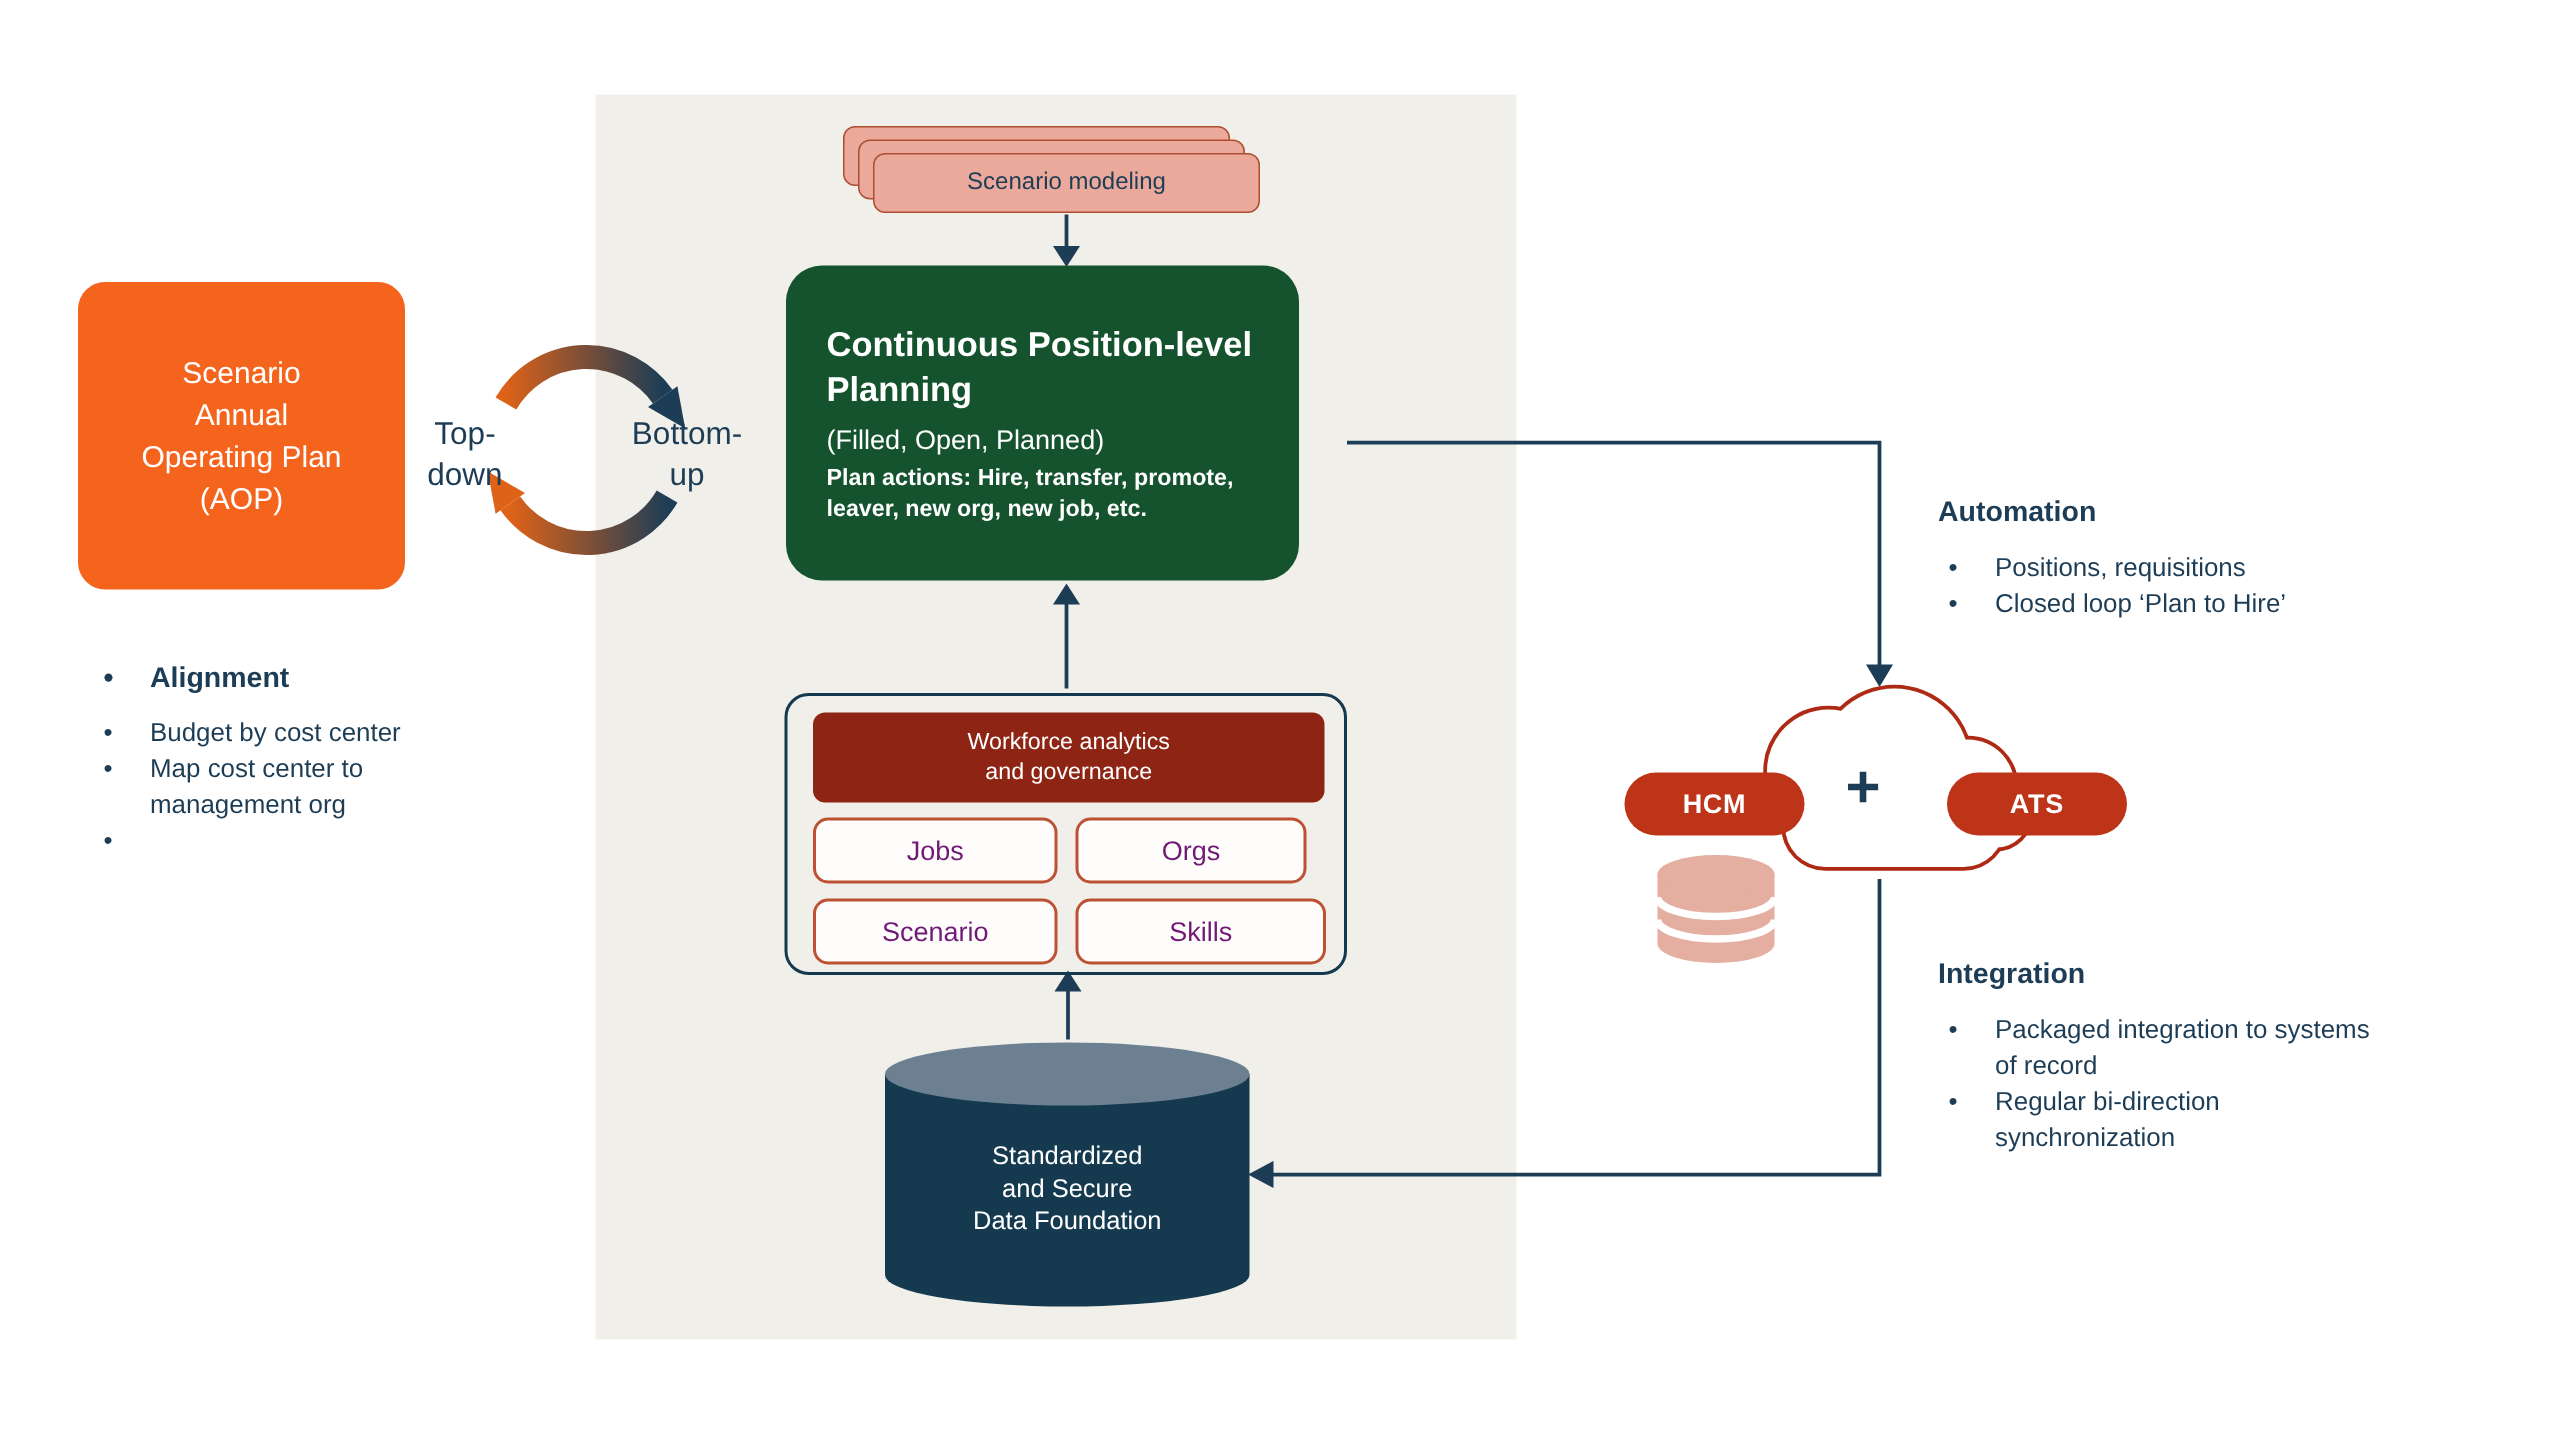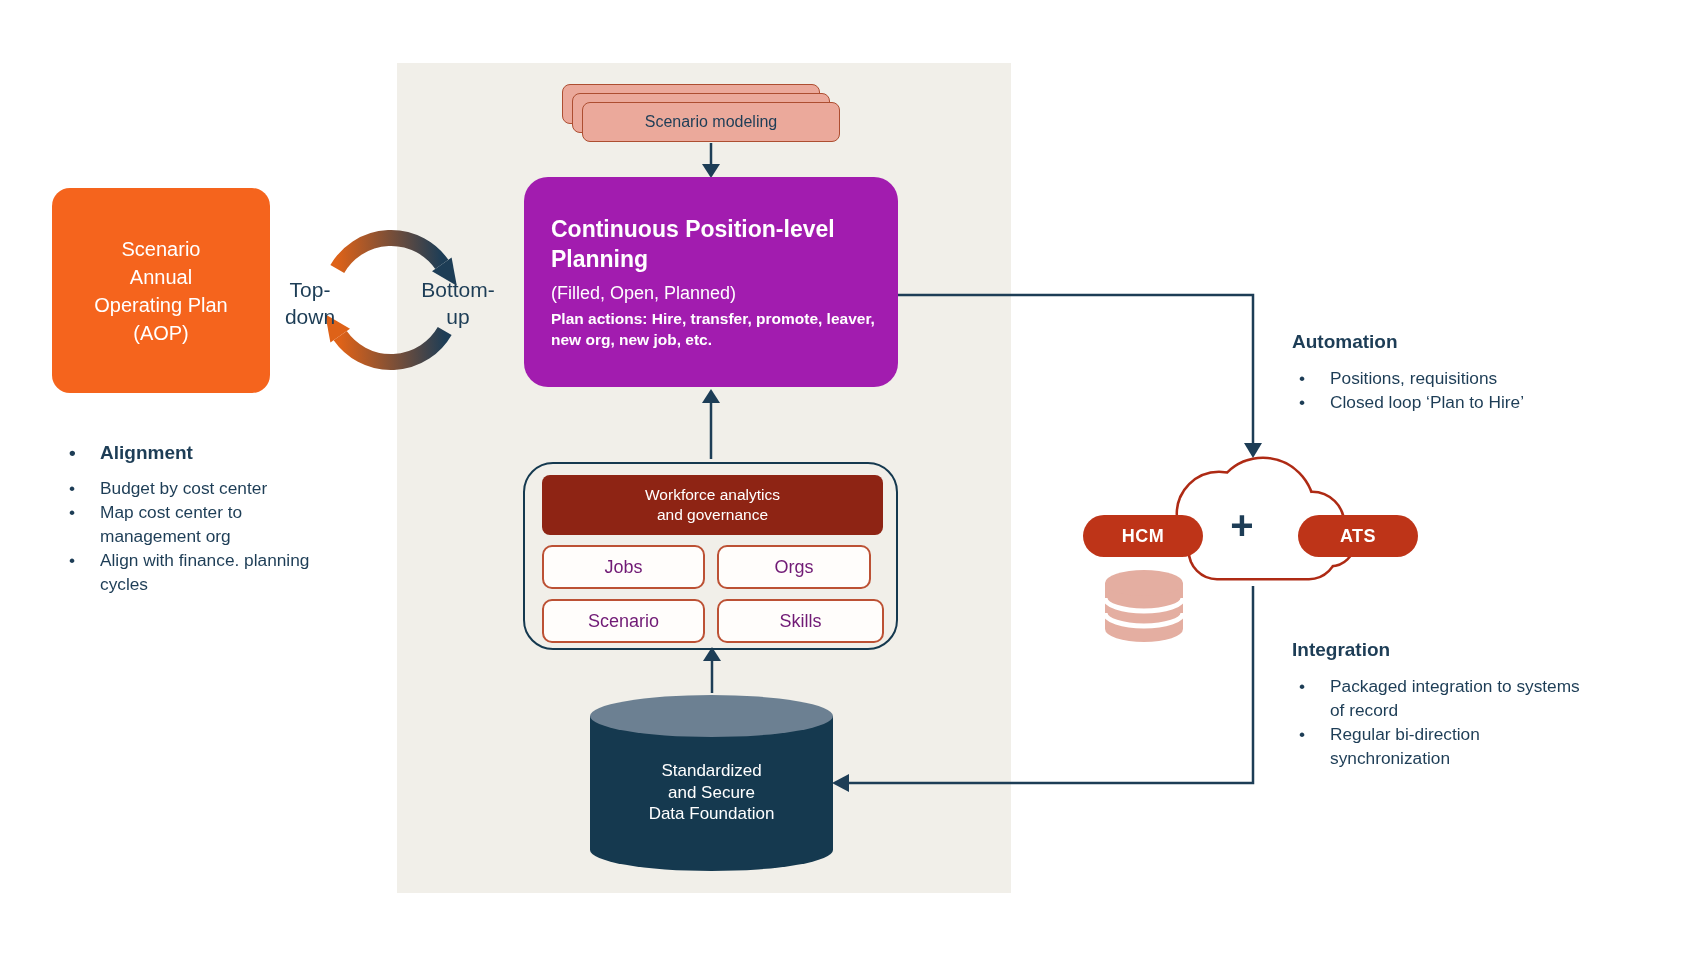--- a/index.html
+++ b/index.html
@@ -7,28 +7,28 @@
          font-family:"Liberation Sans", sans-serif;color:#1D3D56;}
   .abs{position:absolute;}
   .panel{left:397px;top:63px;width:614px;height:830px;background:#F1EFE9;}
   svg.layer{position:absolute;left:0;top:0;pointer-events:none;}
 
   
   .scard{width:258px;height:40px;border-radius:8px;background:#EBA99B;border:1.5px solid #AD4E31;box-sizing:border-box;}
   .scard.front{display:flex;align-items:center;justify-content:center;font-size:16px;color:#1D3D56;}
 
   
-  .planning{left:524px;top:177px;width:374px;height:210px;background:#a21caf;border-radius:24px;
+  .planning{left:524px;top:177px;width:342px;height:210px;background:#14532d;border-radius:24px;
             box-sizing:border-box;padding:0 20px 0 27px;display:flex;flex-direction:column;justify-content:center;color:#fff;}
   .planning .title{font-size:23px;line-height:30px;font-weight:bold;}
   .planning .subtitle{font-size:18px;line-height:24px;margin-top:7px;}
   .planning .detail{font-size:15.5px;line-height:21px;font-weight:bold;margin-top:3px;}
 
   
-  .analytics{left:523px;top:462px;width:375px;height:188px;border:2.5px solid #15394F;border-radius:30px;box-sizing:border-box;}
+  .analytics{left:523px;top:462px;width:375px;height:188px;border:2.5px solid #15394F;border-radius:16px;box-sizing:border-box;}
   .an-header{position:absolute;left:17px;top:11px;width:341px;height:60px;background:#8E2414;border-radius:8px;
              display:flex;flex-direction:column;align-items:center;justify-content:center;color:#fff;font-size:15.5px;line-height:20px;font-weight:500;}
   .an-box{position:absolute;height:44px;background:#FFFDFB;border:2px solid #BC5134;border-radius:10px;box-sizing:border-box;
           display:flex;align-items:center;justify-content:center;color:#701a75;font-size:18px;font-weight:500;}
   .an-jobs{left:17px;top:81px;width:163px;}
   .an-orgs{left:192px;top:81px;width:154px;}
   .an-positions{left:17px;top:135px;width:163px;}
   .an-skills{left:192px;top:135px;width:167px;}
 
   
@@ -195,21 +195,20 @@
     <div class="li">
       <span class="dot"></span>
       <span class="txt">Budget by cost center</span>
     </div>
     <div class="li">
       <span class="dot"></span>
       <span class="txt">Map cost center to management org</span>
     </div>
     <div class="li">
       <span class="dot"></span>
-      <span class="txt">Align with finance. planning cycles</span>
     </div>
   </div>
 
   <div class="abs blist automation">
     <div class="hrow" style="margin-bottom:12px;">
       <span>Automation</span>
     </div>
     <div class="li">
       <span class="dot"></span>
       <span class="txt">Positions, requisitions</span>

